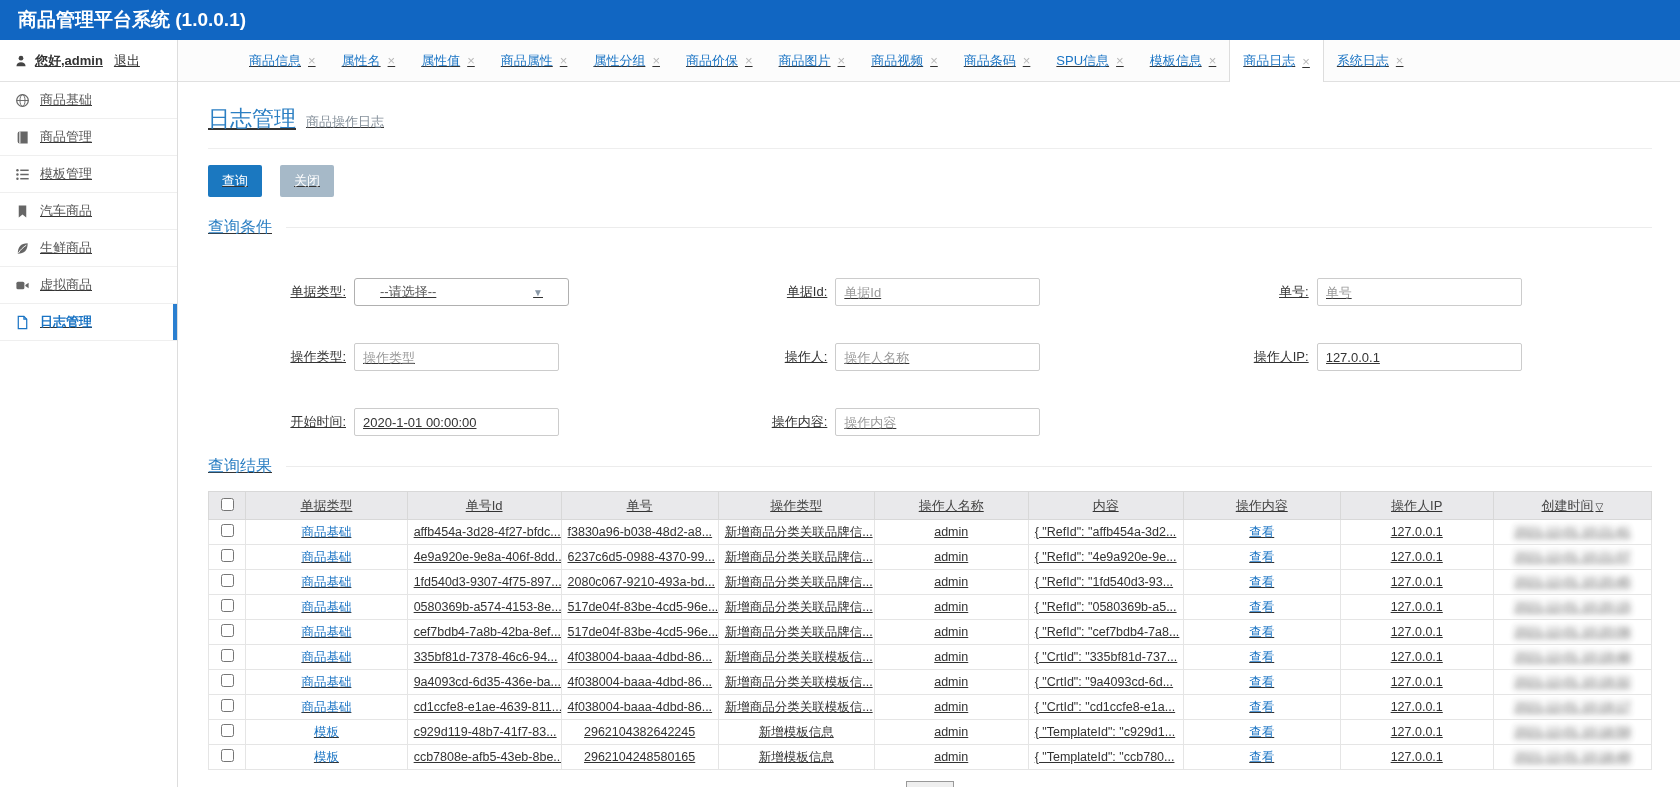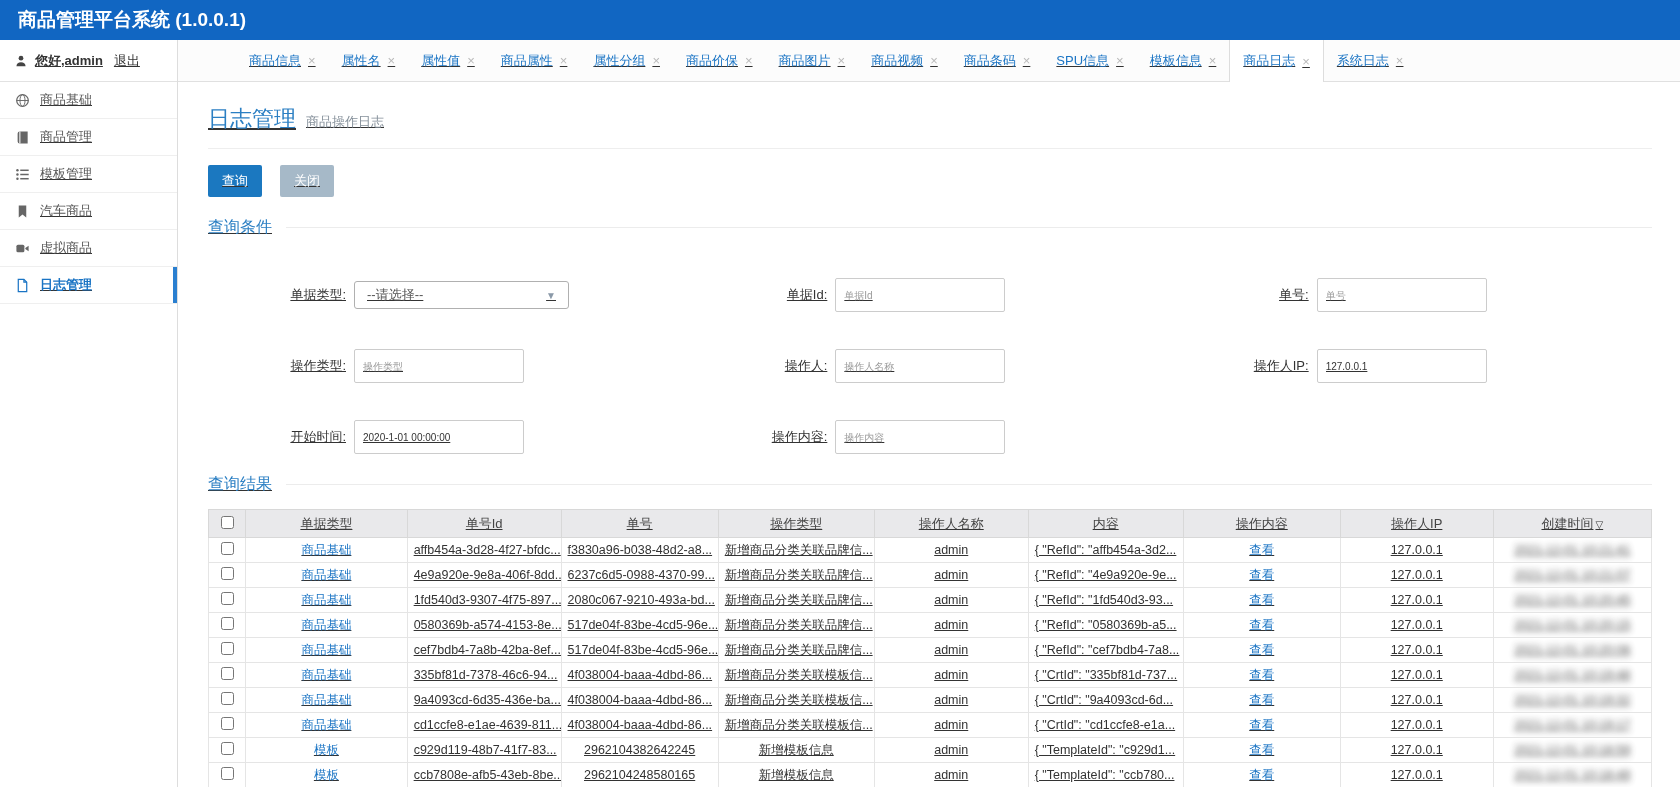--- a/index.html
+++ b/index.html
@@ -43,23 +43,23 @@
   .btn.secondary { background:#a6b9c8; }
 
   .section-header { display:flex; align-items:center; gap:14px; margin:20px 0 0; }
   .section-title { color:#2b7fc3; font-size:16px; }
   .section-rule { flex:1; height:1px; background:#ececec; }
 
   
   .form-grid { display:grid; grid-template-columns:repeat(3,1fr); row-gap:17px; margin:20px 0 18px; }
   .field { display:flex; align-items:center;margin-top:20px; }
   .field .f-label { width:138px; text-align:right; margin-right:8px; color:#333; flex-shrink:0; }
-  .text-input { width:170px; height:28px; border:1px solid #ccc; border-radius:2px; padding:16px 8px; font-size:10px; color:#333; font-family:inherit; }
+  .text-input { width:205px; height:28px; border:1px solid #ccc; border-radius:2px; padding:1px 8px; font-size:13px; color:#333; font-family:inherit; }
   .text-input::placeholder { color:#9a9a9a; }
-  .select-box { width:215px; height:28px; border:1px solid #b0b0b0; border-radius:3px; display:flex; align-items:center; justify-content:space-between; padding:0 12px; color:#555; cursor:pointer; background:#fff; }
+  .select-box { width:215px; height:28px; border:1px solid #b0b0b0; border-radius:3px; display:flex; align-items:center; justify-content:space-between; padding:0 25px; color:#555; cursor:pointer; background:#fff; }
   .select-box .caret { color:#8a99a8; font-size:10px; }
 
   
   table.grid { width:100%; border-collapse:collapse; table-layout:fixed; margin-top:14px; }
   table.grid th { background:#e9e9eb; border:1px solid #d8d8d8; height:28px; font-weight:normal; color:#444; font-size:13px; padding:0 4px; white-space:nowrap; overflow:hidden; }
   table.grid td { border:1px solid #e5e5e5; height:25px; padding:0 6px; font-size:12.5px; color:#333; text-align:center; white-space:nowrap; overflow:hidden; }
   table.grid td.al { text-align:left;margin-left:40px; }
   .link { color:#1a74c4; cursor:pointer; }
   .sort-caret { font-size:10px; margin-left:2px; color:#333; }
   td.time-cell { filter:blur(3px); opacity:.85; }
@@ -125,20 +125,29 @@
           </span>
           <span>模板管理</span>
         </div>
         <div class="menu-item">
           <span class="mi-icon">
             <svg viewBox="0 0 16 16" width="15" height="15">
               <path d="M4 1.5h8v13l-4-3.2-4 3.2z" fill="currentColor"></path>
             </svg>
           </span>
           <span>汽车商品</span>
+        </div>
+        <div class="menu-item">
+          <span class="mi-icon">
+            <svg viewBox="0 0 16 16" width="15" height="15">
+              <path d="M13.5 2.5C6 2.5 3 6.5 3 13.5c6.8 0 10.5-3.2 10.5-11z" fill="currentColor"></path>
+              <path d="M3.5 13C6 9 9 6.5 12 4.5" fill="none" stroke="#fff" stroke-width="1"></path>
+            </svg>
+          </span>
+          <span>生鲜商品</span>
         </div>
         <div class="menu-item">
           <span class="mi-icon">
             <svg viewBox="0 0 16 16" width="15" height="15">
               <rect x="1.5" y="4" width="8.5" height="8" rx="1.6" fill="currentColor"></rect>
               <path d="M11 7.4l3.5-2.4v6l-3.5-2.4z" fill="currentColor"></path>
             </svg>
           </span>
           <span>虚拟商品</span>
         </div>

